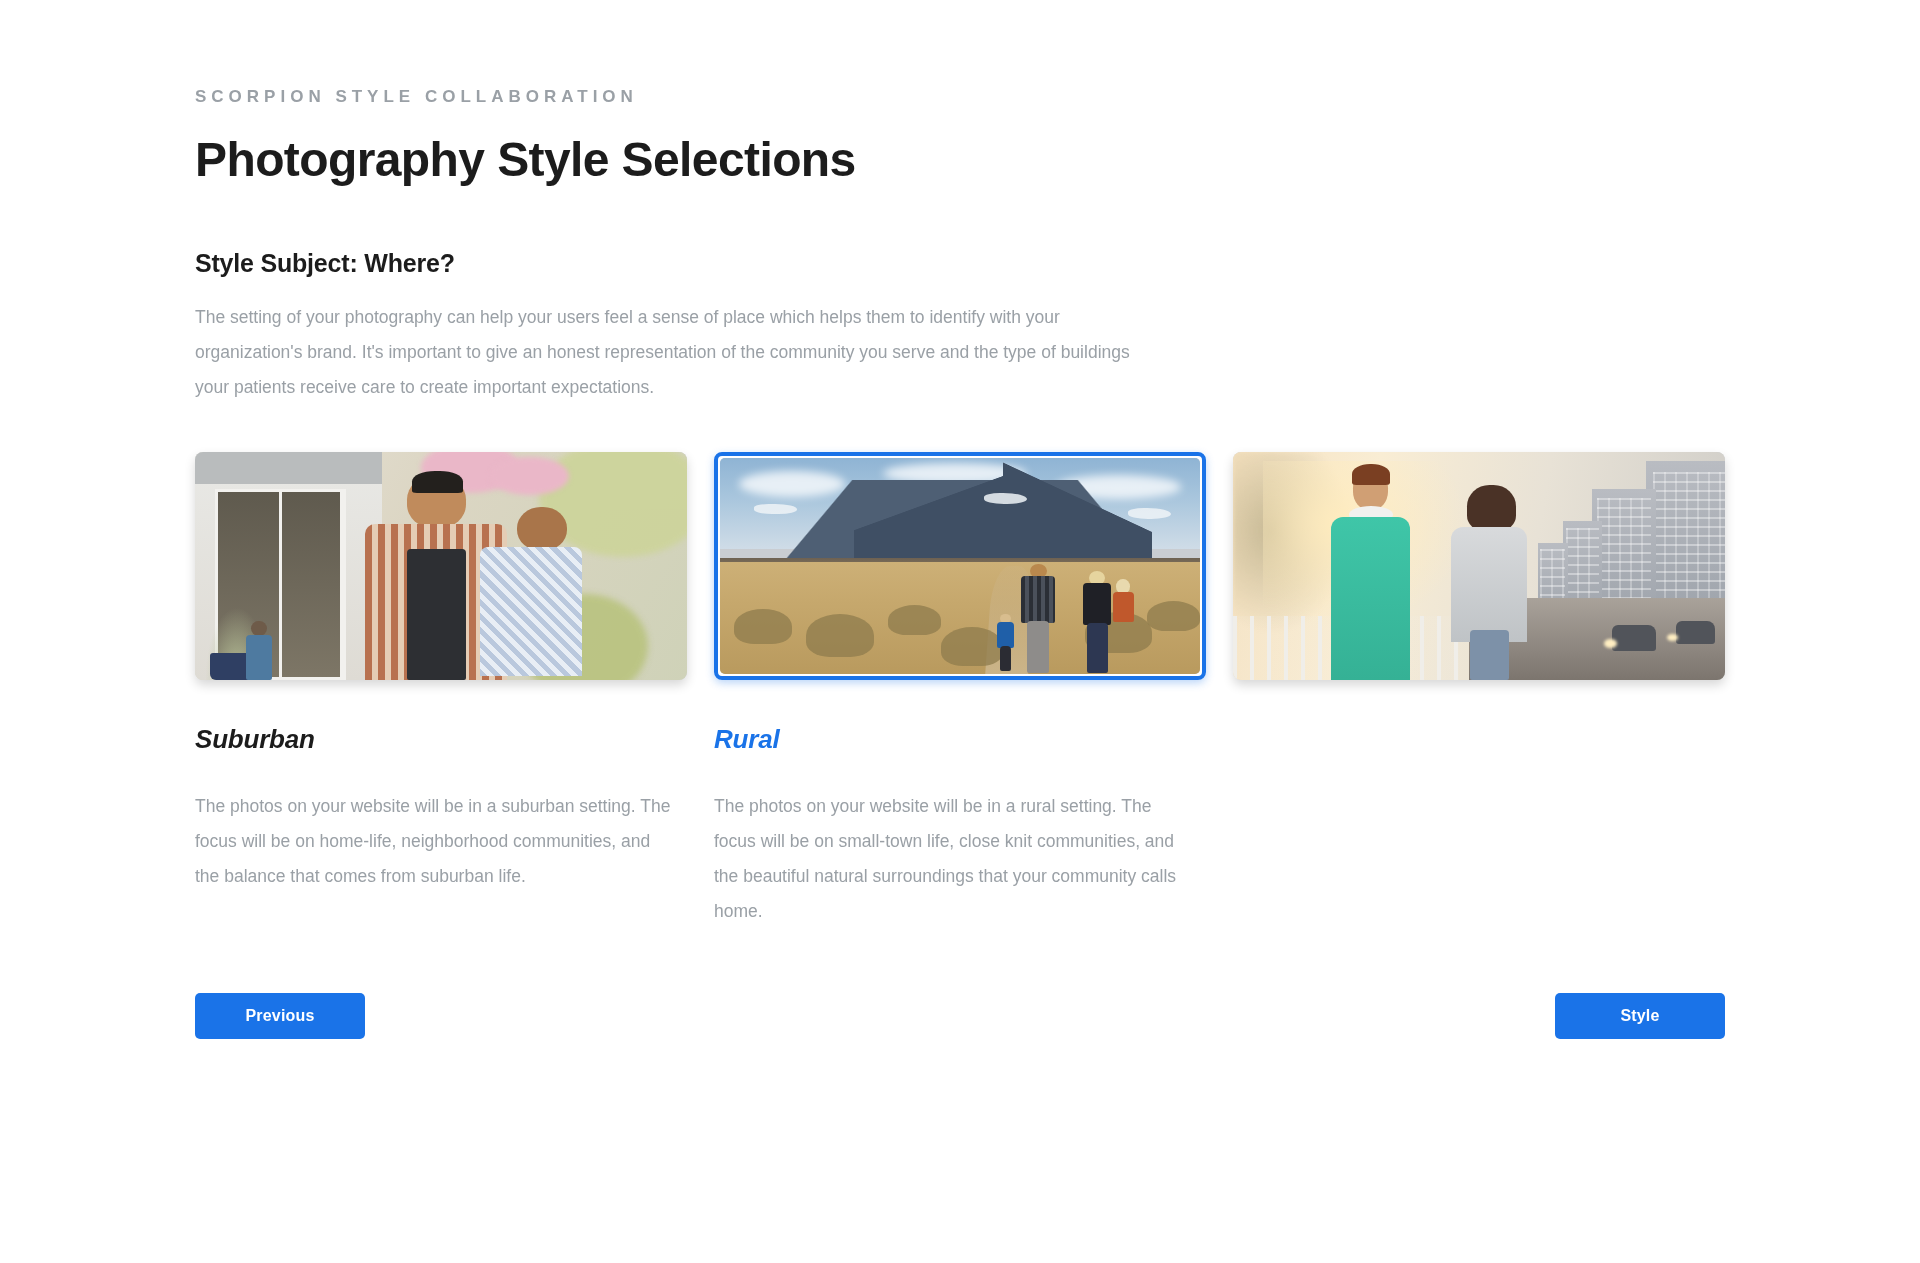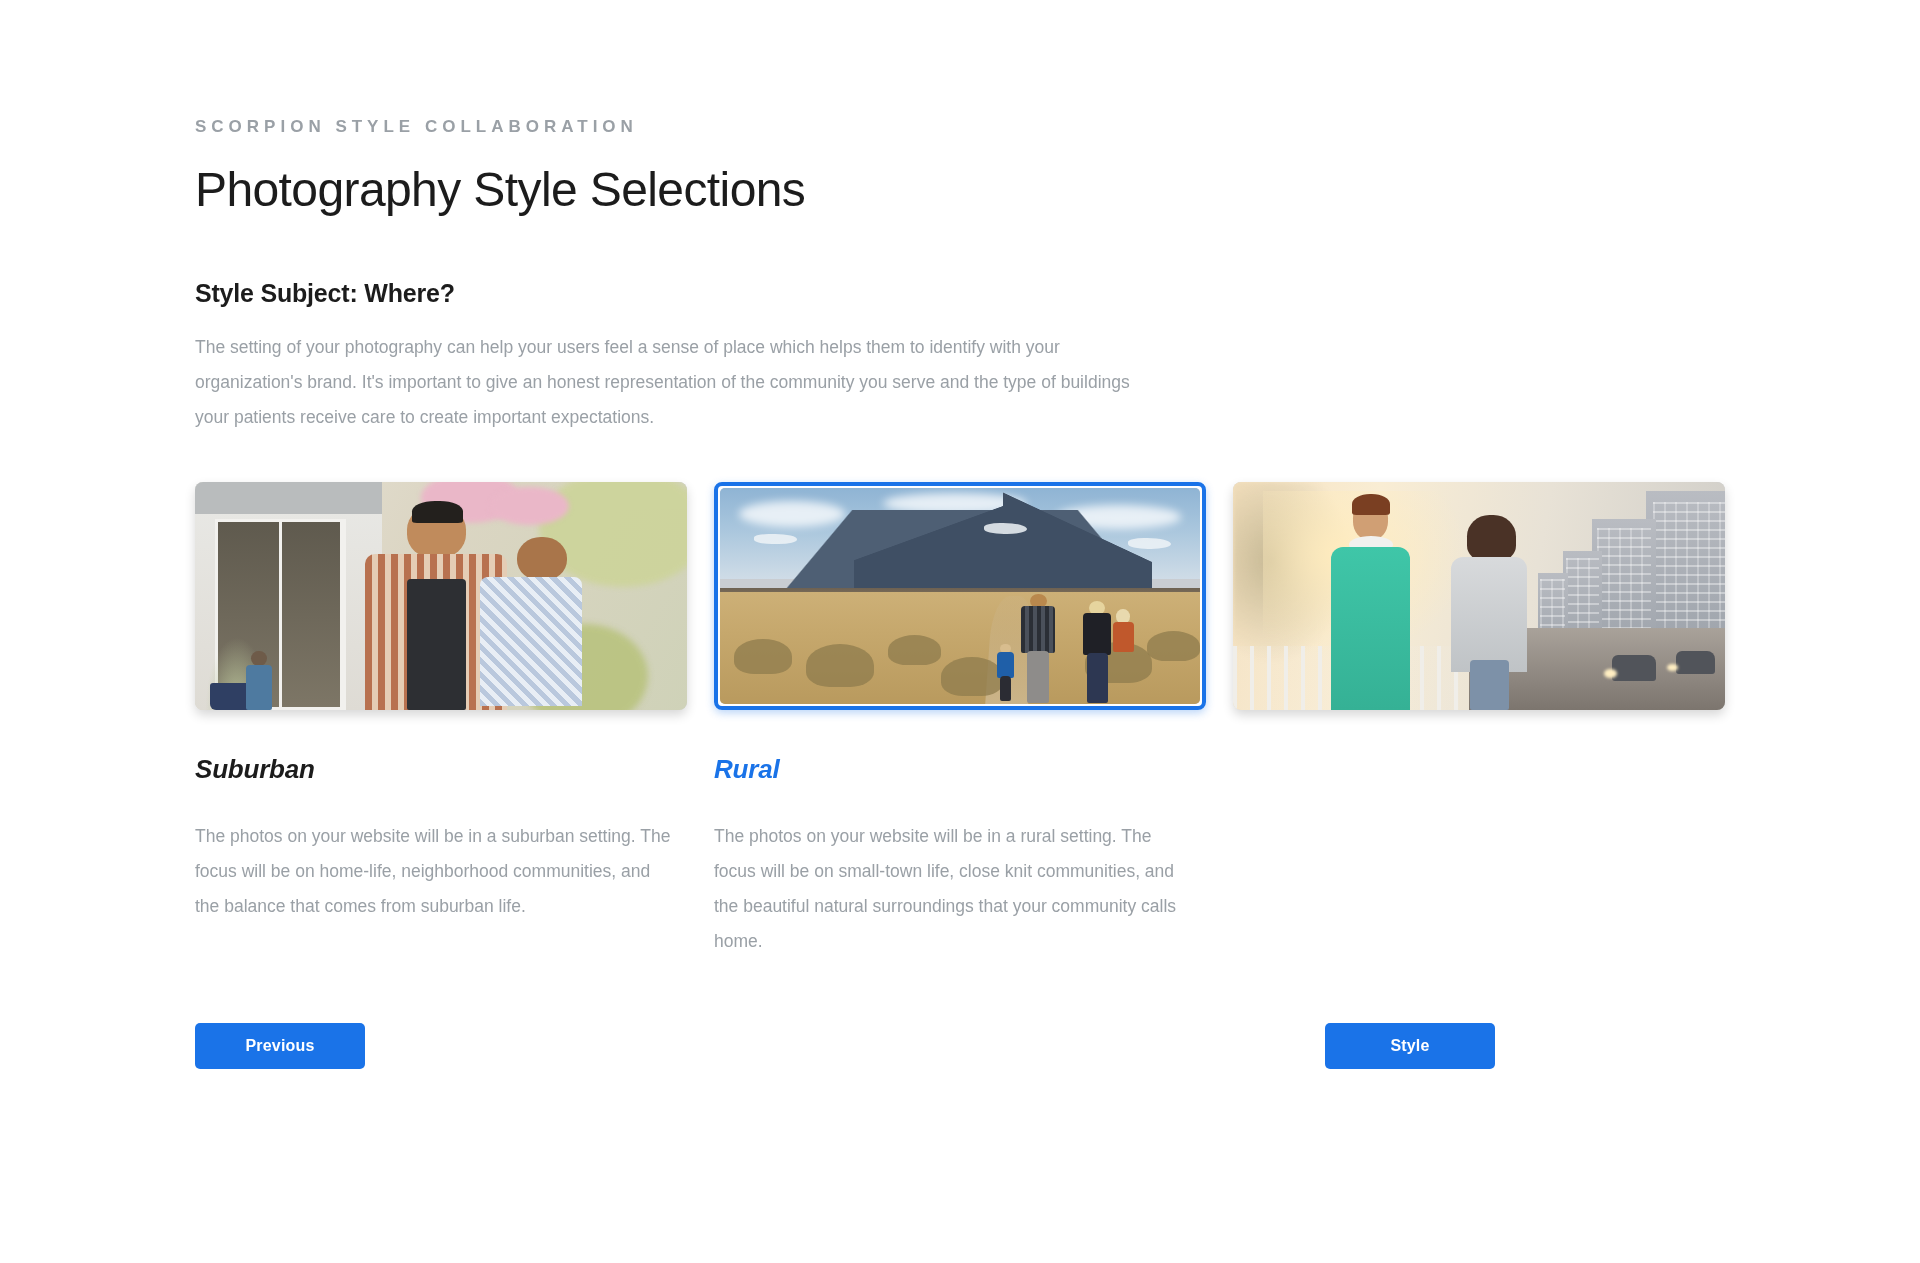--- a/index.html
+++ b/index.html
@@ -19,31 +19,31 @@
   }
   .container {
     position: absolute;
     left: 195px;
     top: 0;
     width: 1530px;
   }
 
   
   .eyebrow {
-    margin-top: 118px;
+    margin-top: 88px;
     font-size: 17px;
     font-weight: 700;
     letter-spacing: 5.0px;
     color: #9aa0a6;
     line-height: 1;
   }
   .page-title {
     margin-top: 27px;
     font-size: 48px;
-    font-weight: 400;
+    font-weight: 700;
     color: #1c1c1c;
     letter-spacing: -0.6px;
     line-height: 1.15;
   }
 
   
   .section-title {
     margin-top: 62px;
     font-size: 25px;
     font-weight: 700;
@@ -218,21 +218,21 @@
     line-height: 2.0;
     color: #9aa0a6;
     width: 480px;
   }
 
   
   .footer-nav {
     display: flex;
     justify-content: space-between;
     margin-top: 64px;
-    width: 1300px;
+    width: 1530px;
   }
   .nav-btn {
     background: #1a73e8;
     color: #ffffff;
     border: none;
     border-radius: 5px;
     font-family: "Liberation Sans", sans-serif;
     font-size: 16px;
     font-weight: 700;
     height: 46px;

